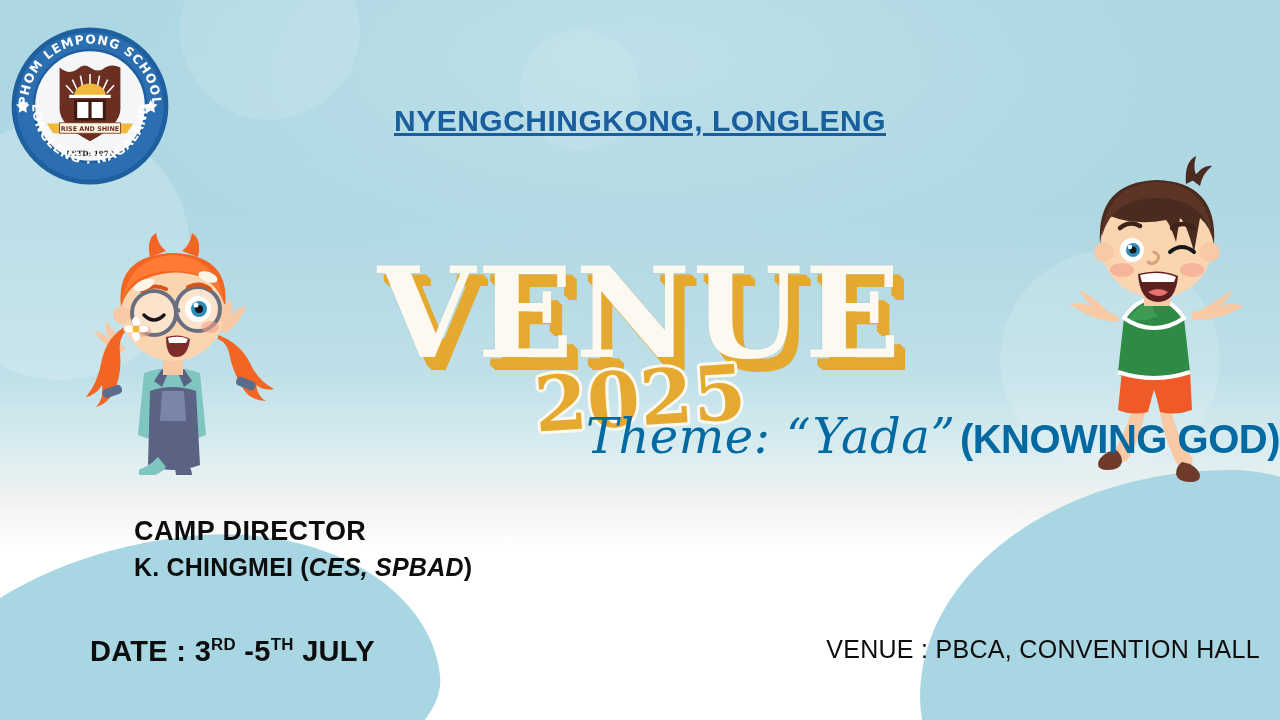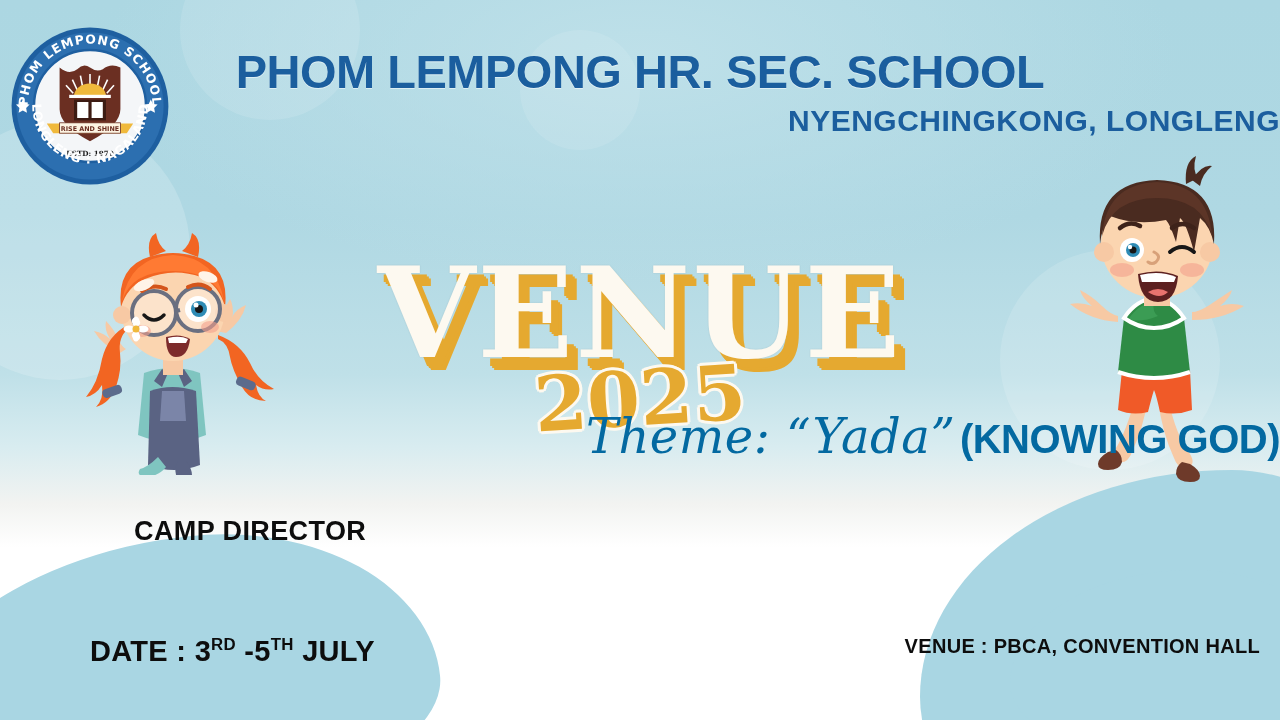--- a/index.html
+++ b/index.html
@@ -63,23 +63,24 @@
   
   .school-name{
     position:absolute; left:0; right:0; top:44px;
     text-align:center;
     font-size:47px; font-weight:bold; letter-spacing:-0.5px;
     color:#1B5E9E;
     text-shadow:0 1px 0 rgba(255,255,255,.5);
   }
   .school-sub{
     position:absolute; left:0; right:0; top:104px;
-    text-align:right;
+    text-align:center;
     font-size:30px; font-weight:bold; letter-spacing:0.5px;
     color:#1B5E9E;
+    text-decoration:underline;
   }
 
   
   .title-wrap{
     position:absolute; left:0; right:0; top:140px; height:270px;
     pointer-events:none;
   }
   .t-summer, .t-camp{
     position:absolute; left:0; right:0; text-align:center;
     font-family:"DejaVu Serif", serif;
@@ -152,21 +153,21 @@
   }
   .row-dir{ position:absolute; left:0; right:0; top:0; height:95px; }
   .dir-left{ position:absolute; left:90px; top:0; text-align:left;margin-left:44px; }
   .dir-right{ position:absolute; right:38px; top:0; text-align:right; }
   .dir-title{ font-size:27px; font-weight:bold; letter-spacing:.4px; line-height:1.25; }
   .dir-name{ font-size:25px; font-weight:bold; letter-spacing:.2px; line-height:1.5; }
   .dir-name i{ font-style:italic; }
 
   .row-meta{ position:absolute; left:0; right:0; top:120px; height:60px;text-align:center; }
   .meta-left{ position:absolute; left:90px; top:0; font-size:29px; font-weight:bold; letter-spacing:.3px; }
-  .meta-right{ position:absolute; right:20px; top:0; font-size:20px; font-weight:bold; letter-spacing:.3px; }
+  .meta-right{ position:absolute; right:20px; top:0; font-size:25px; font-weight:normal; letter-spacing:.3px; }
   sup{ font-size:.58em; vertical-align:super; font-weight:bold; }
 </style>
 </head>
 <body>
 
 <div class="stage">
 
   <div class="bg-sky"></div>
   <div class="bg-bubble bub1"></div>
   <div class="bg-bubble bub2"></div>
@@ -216,21 +217,20 @@
       </text>
       <text font-family="DejaVu Sans, sans-serif" font-size="15.5" font-weight="bold" fill="#FFFFFF" letter-spacing="1.2">
         <textPath href="#arcBot" startOffset="50%" text-anchor="middle">LONGLENG : NAGALAND</textPath>
       </text>
 
       <path d="M16,100 l2.6,5.4 5.9,.8 -4.3,4.2 1,5.9 -5.2,-2.8 -5.2,2.8 1,-5.9 -4.3,-4.2 5.9,-.8 z" fill="#FFFFFF" transform="translate(0,-8)"></path>
       <path d="M184,100 l2.6,5.4 5.9,.8 -4.3,4.2 1,5.9 -5.2,-2.8 -5.2,2.8 1,-5.9 -4.3,-4.2 5.9,-.8 z" fill="#FFFFFF" transform="translate(-8,-8)"></path>
     </svg>
   </div>
 
-  <div class="school-name">PHOM LEMPONG HR. SEC. SCHOOL</div>
   <div class="school-sub">NYENGCHINGKONG, LONGLENG</div>
 
   <div class="kid kid-girl">
     <svg viewBox="0 0 230 270" xmlns="http://www.w3.org/2000/svg">
 
       <path d="M62,148 q-18,-8 -26,-22 q10,2 16,8 q-6,-10 -4,-18 q8,8 12,18 q4,8 8,10 z" fill="#F7C9A4"></path>
       <path d="M168,128 q16,-12 20,-28 q-10,4 -14,12 q2,-12 -2,-18 q-6,10 -8,20 q-2,10 -6,12 z" fill="#F7C9A4"></path>
 
       <g fill="#F26522">
         <path d="M70,120 q-20,10 -26,34 q-4,24 -16,38 q10,-2 16,-12 q2,14 -6,22 q14,-4 20,-20 q6,-18 4,-34 q-2,-16 8,-24 z"></path>
@@ -359,20 +359,21 @@
 
   <div class="theme-line">
     <span class="theme-script">Theme: “Yada”</span><span>&nbsp;</span><span class="theme-bold">(KNOWING GOD)</span>
   </div>
 
   <div class="info">
 
     <div class="row-dir">
       <div class="dir-left">
         <div class="dir-title">CAMP DIRECTOR</div>
+        <div class="dir-name"><span>K. CHINGMEI (</span><i>CES, SPBAD</i><span>)</span></div>
       </div>
 
     </div>
 
     <div class="row-meta">
       <div class="meta-left"><span>DATE : </span><span>3</span><sup>RD</sup><span> -</span><span>5</span><sup>TH</sup><span> JULY</span></div>
 
       <div class="meta-right">VENUE :  PBCA, CONVENTION HALL</div>
     </div>
 

